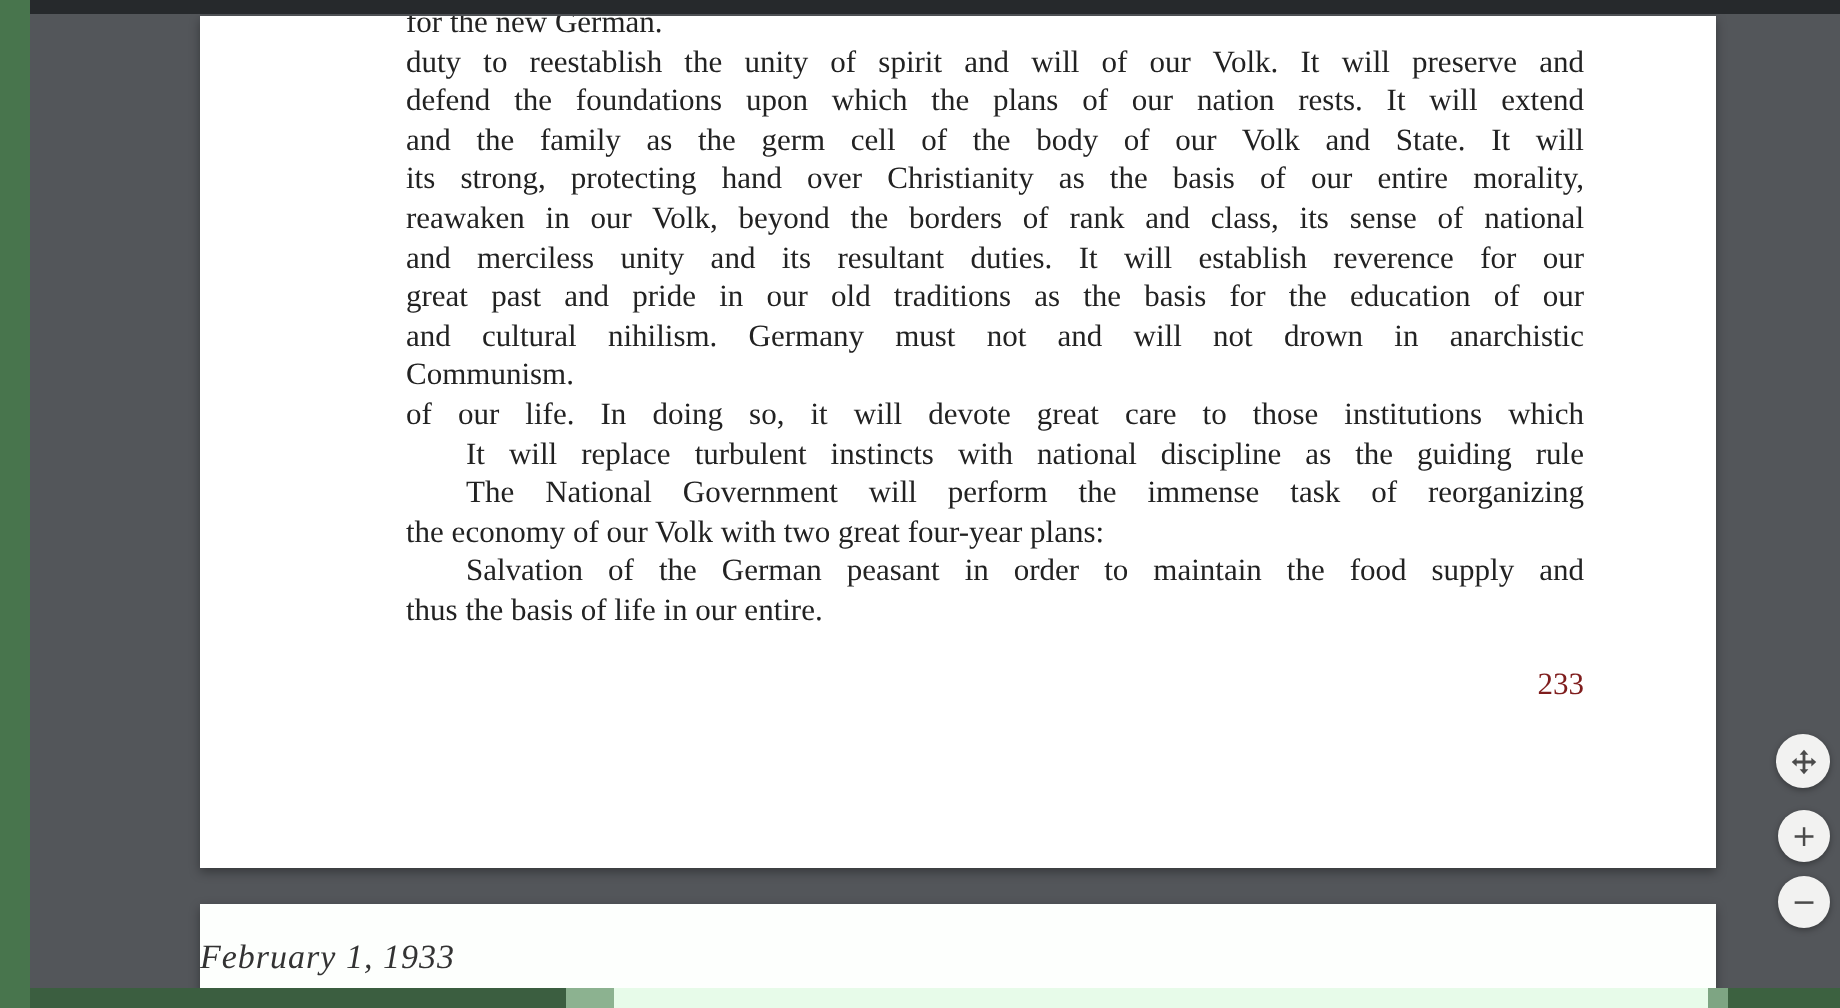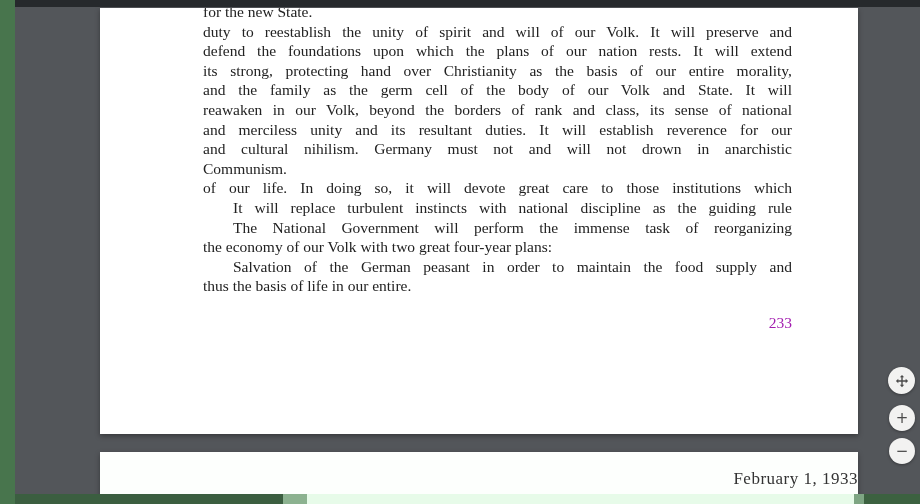--- a/index.html
+++ b/index.html
@@ -14,23 +14,23 @@
   .page{position:absolute;left:100px;width:758px;background:#ffffff;
         box-shadow:0 2px 5px rgba(0,0,0,0.35);z-index:1;}
   .page1{top:8px;height:426px;overflow:hidden;}
   .page2{top:452px;height:60px;background:#fdfffd;}
 
   .textcol{margin:-6px 66px 0 103px;color:#222;font-size:15.5px;line-height:19.6px;}
   .tline{text-align:justify;text-align-last:justify;white-space:normal;}
   .tlast{text-align-last:left;}
   .tindent{text-indent:30px;}
 
-  .pagenum{margin:18px 66px 0 0;text-align:right;color:#a21caf;font-size:15.5px;}
+  .pagenum{margin:18px 66px 0 0;text-align:right;color:#7f1d1d;font-size:15.5px;}
 
-  .date-heading{padding-top:17px;text-align:right;
+  .date-heading{padding-top:17px;text-align:left;font-style:italic;
                 font-size:17px;color:#333;letter-spacing:0.5px;}
 
   
   .band{position:absolute;top:494px;height:10px;z-index:5;}
   .band-dark-left{left:15px;width:268px;background:#3b5e40;}
   .band-sage-left{left:283px;width:24px;background:#8cb290;}
   .band-mint{left:307px;width:547px;background:#e7fbe9;}
   .band-sage-right{left:854px;width:10px;background:#7ea583;}
   .band-dark-right{left:864px;width:56px;background:#3c6140;}
 
@@ -48,27 +48,28 @@
 </head>
 <body>
 
 <div class="canvas">
 
   <div class="left-strip"></div>
   <div class="top-strip"></div>
 
   <div class="page page1">
     <div class="textcol" id="textcol">
-        <div class="tline tlast">for the new State.</div>
+        <div class="tline tlast">for the new German.</div>
         <div class="tline">duty to reestablish the unity of spirit and will of our Volk. It will preserve and</div>
         <div class="tline">defend the foundations upon which the plans of our nation rests. It will extend</div>
+        <div class="tline">and the family as the germ cell of the body of our Volk and State. It will</div>
         <div class="tline">its strong, protecting hand over Christianity as the basis of our entire morality,</div>
-        <div class="tline">and the family as the germ cell of the body of our Volk and State. It will</div>
         <div class="tline">reawaken in our Volk, beyond the borders of rank and class, its sense of national</div>
         <div class="tline">and merciless unity and its resultant duties. It will establish reverence for our</div>
+        <div class="tline">great past and pride in our old traditions as the basis for the education of our</div>
         <div class="tline">and cultural nihilism. Germany must not and will not drown in anarchistic</div>
         <div class="tline tlast">Communism.</div>
         <div class="tline">of our life. In doing so, it will devote great care to those institutions which</div>
         <div class="tline tindent">It will replace turbulent instincts with national discipline as the guiding rule</div>
         <div class="tline tindent">The National Government will perform the immense task of reorganizing</div>
         <div class="tline tlast">the economy of our Volk with two great four-year plans:</div>
         <div class="tline tindent">Salvation of the German peasant in order to maintain the food supply and</div>
         <div class="tline tlast">thus the basis of life in our entire.</div>
       </div>
     <div class="pagenum">233</div>

